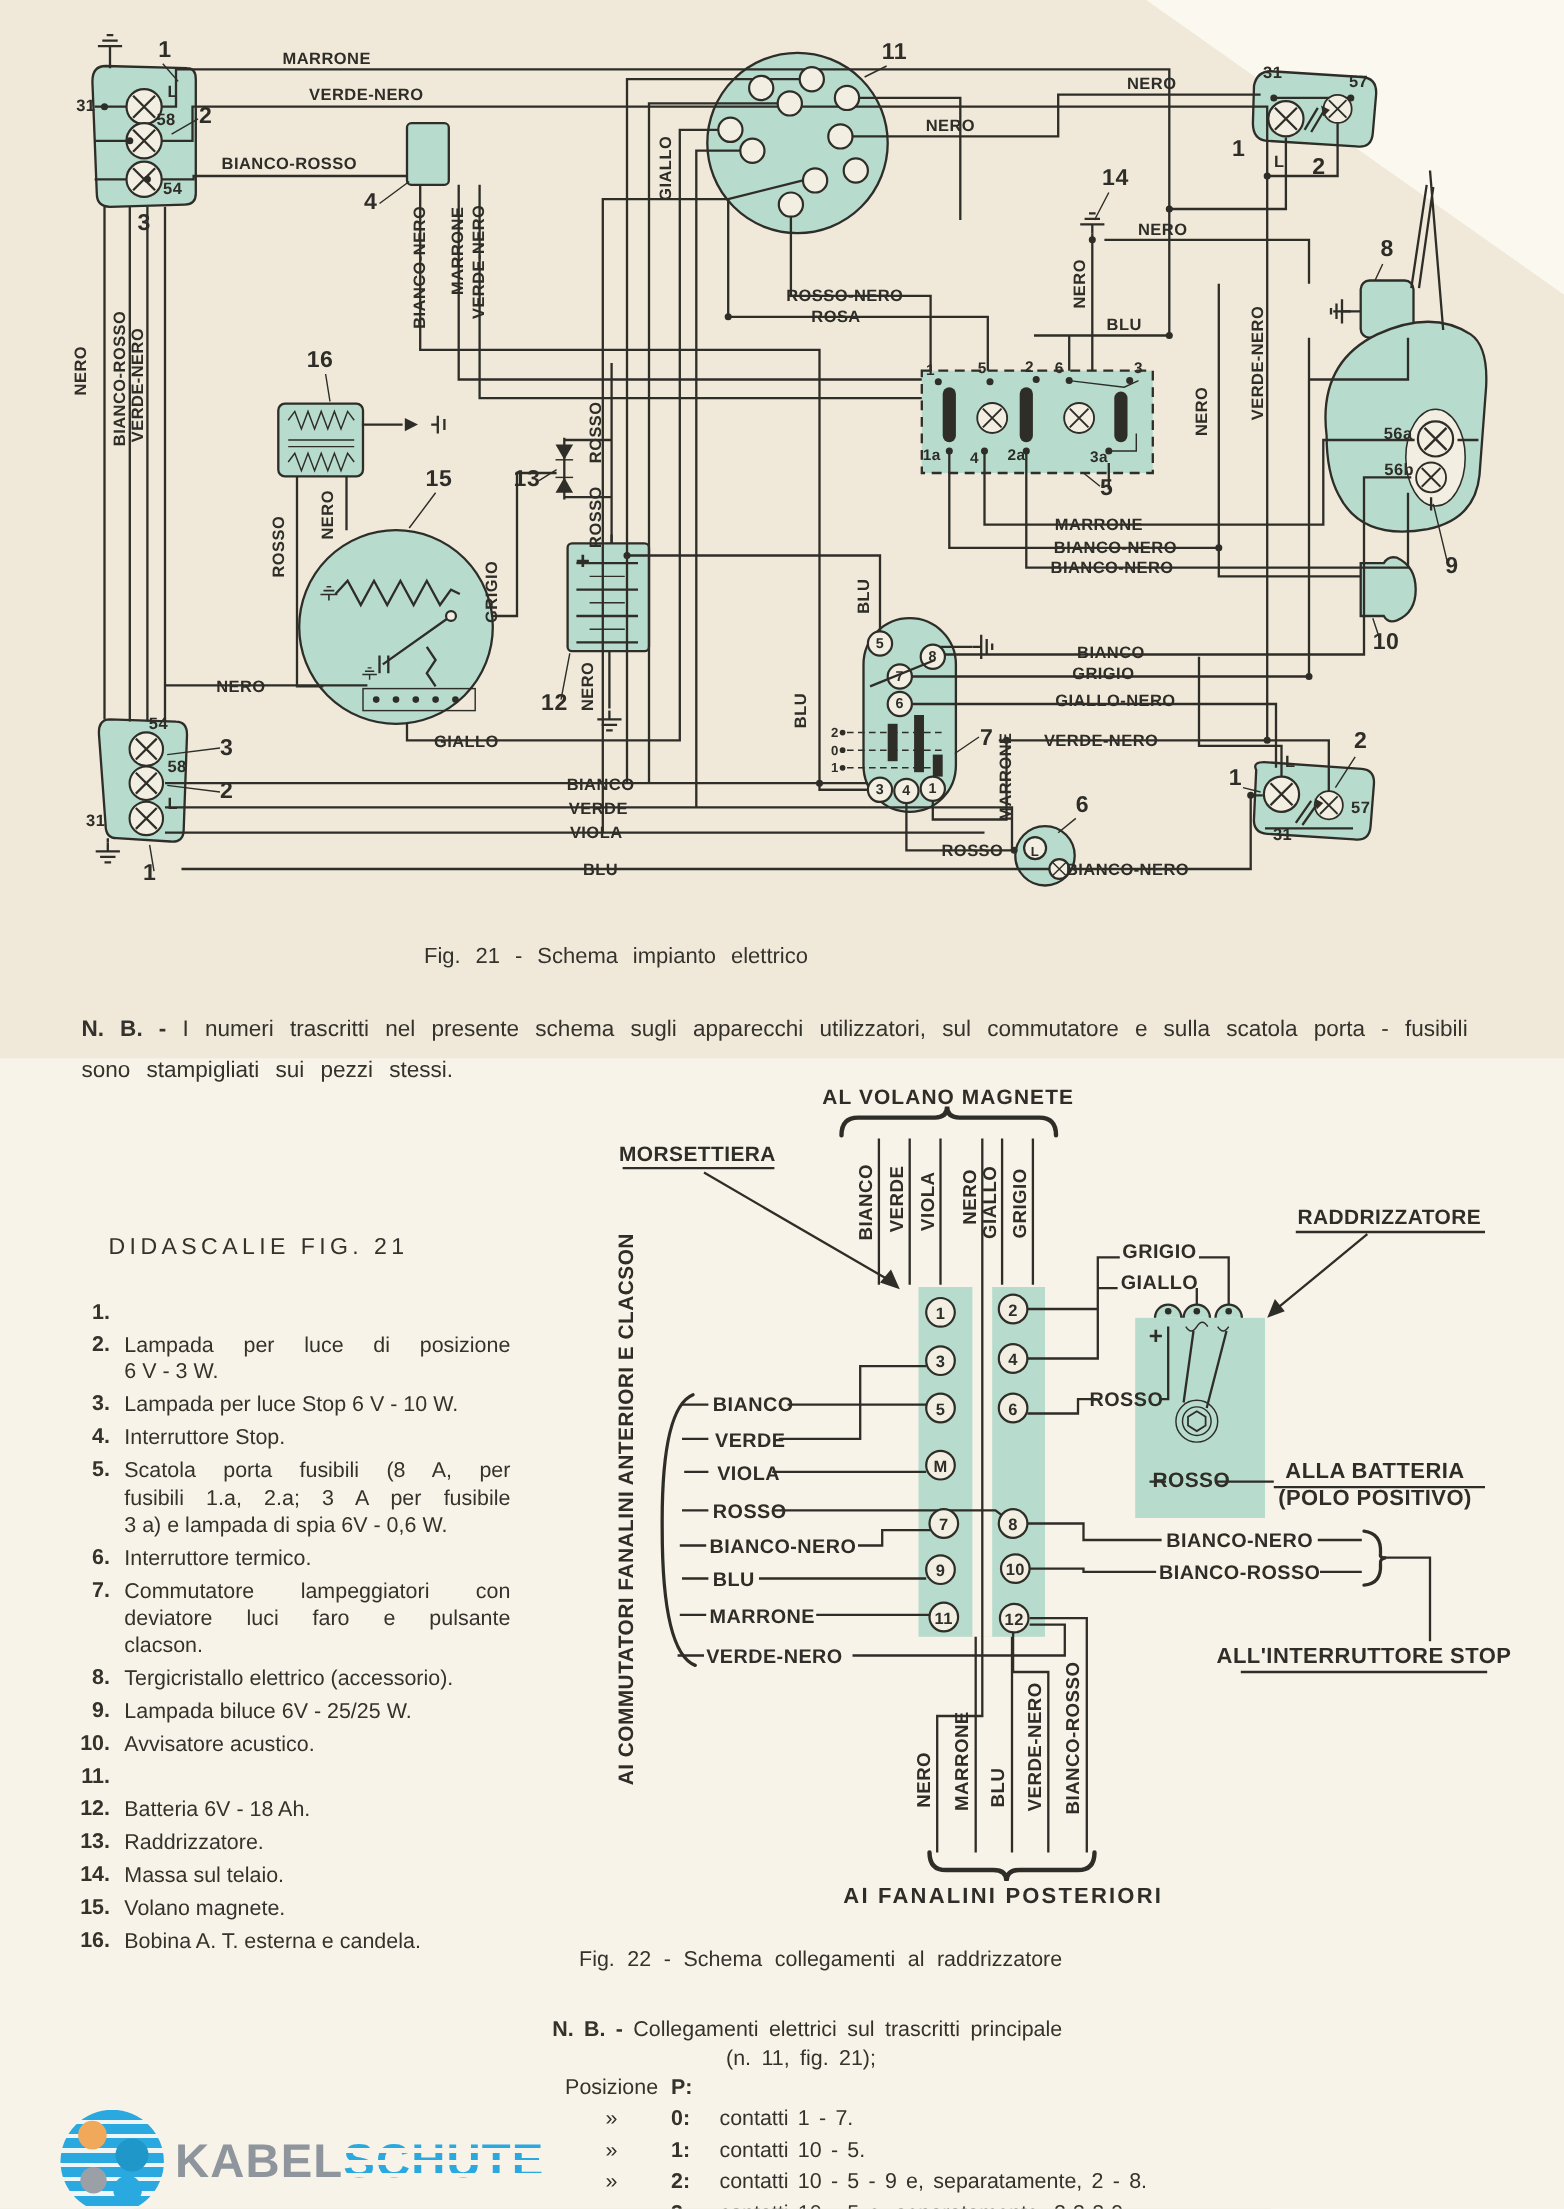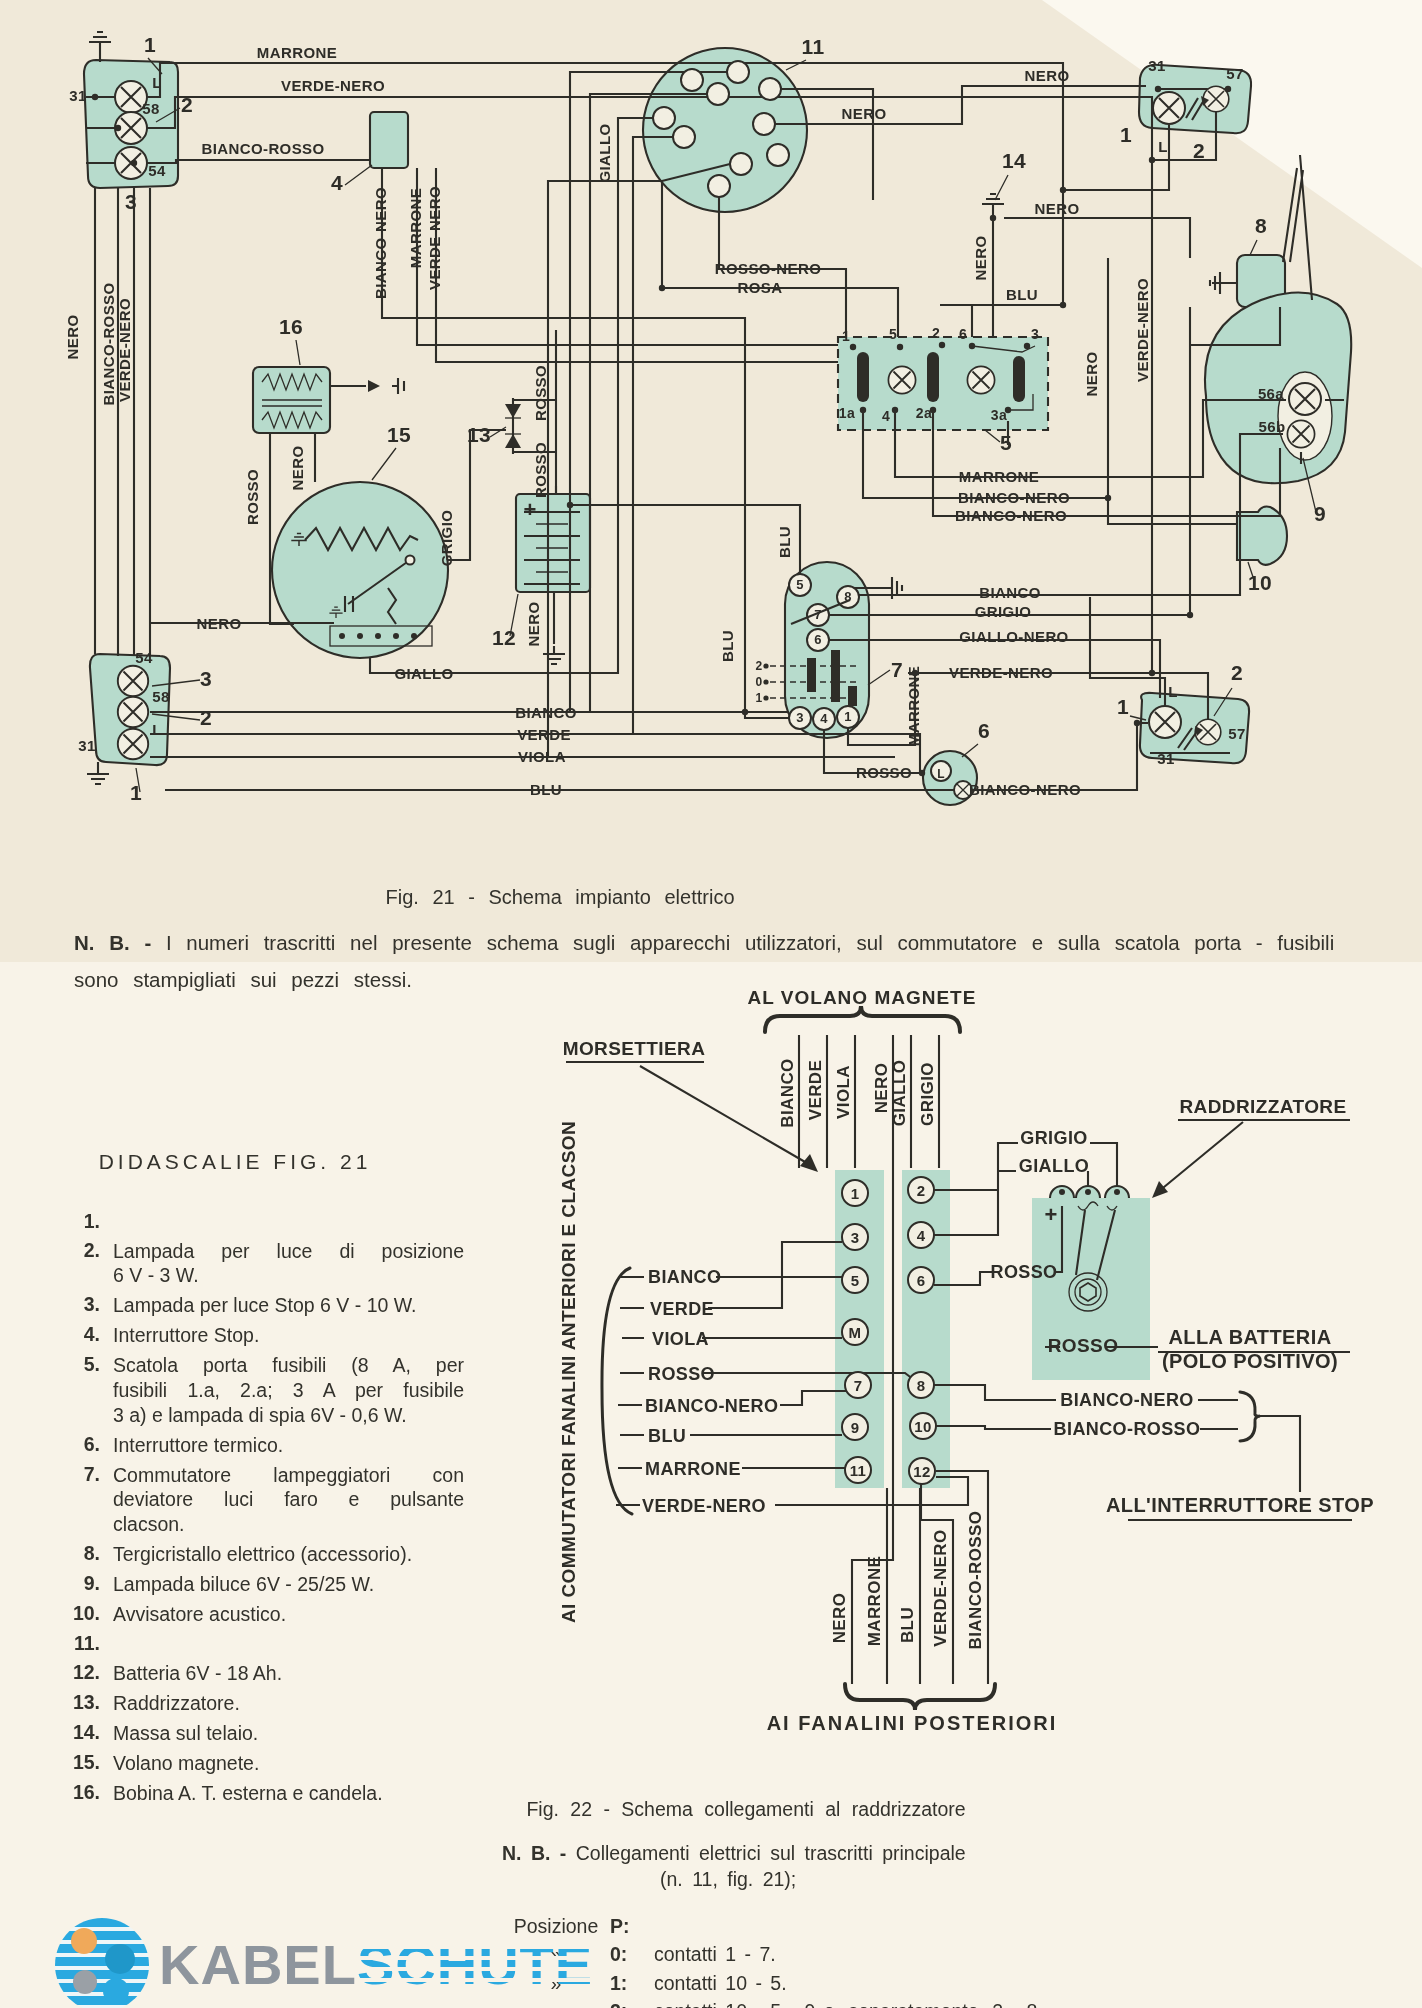--- a/index.html
+++ b/index.html
@@ -15,42 +15,42 @@
   .wire{stroke:#2e2d28;stroke-width:2.1;fill:none;}
   .thin{stroke:#2e2d28;stroke-width:1.3;fill:none;}
   .dash{stroke-dasharray:6 4;stroke-width:1.4;}
   .comp{fill:#b7dbcc;stroke:#2e2d28;stroke-width:2.1;}
   .compnb{fill:#b7dbcc;stroke:none;}
   .dashedbox{stroke-dasharray:9 6;}
   .term{fill:#f2efe2;stroke:#2e2d28;stroke-width:2;}
   .dot{fill:#2e2d28;stroke:none;}
   .brace{stroke:#2e2d28;stroke-width:4;fill:none;stroke-linecap:round;}
   .brace2{stroke:#2e2d28;stroke-width:3;fill:none;stroke-linecap:round;}
-  .txtblk{position:absolute;margin-top:28px;}
+  .txtblk{position:absolute;}
   #cap21{left:0;top:858px;width:1120px;text-align:center;font-size:20px;word-spacing:8px;}
   #nb21{left:74px;top:896px;width:1292px;font-size:20.5px;line-height:37px;word-spacing:9px;}
   #legend-title{left:60px;top:1122px;width:350px;text-align:center;font-size:21px;letter-spacing:4px;}
   #legend-items{left:60px;top:1182px;width:404px;font-size:19.5px;}
   .legend-item{display:flex;margin-bottom:5.5px;}
   .lnum{width:40px;flex:none;text-align:right;font-weight:bold;padding-right:13px;}
   .ltxt{flex:1;}
   .lline{line-height:24.6px;}
   .j{text-align:justify;text-align-last:justify;}
   #cap22{left:440px;top:1770px;width:612px;text-align:center;font-size:19.5px;word-spacing:6px;}
   #nb22{left:502px;top:1812px;width:640px;font-size:19.5px;line-height:26px;word-spacing:4px;}
   #nb22 .ind{display:block;padding-left:158px;}
   #positions{left:502px;top:1884px;width:920px;font-size:19.5px;word-spacing:3px;}
   .pos-row{display:grid;grid-template-columns:108px 44px auto;line-height:28.4px;}
   .pos-pre{text-align:center;}
   .pos-key{font-weight:bold;}
   #watermark{left:55px;top:1918px;display:flex;align-items:center;gap:10px;position:absolute;}
   #wm-logo{width:94px;height:94px;border-radius:50%;position:relative;overflow:hidden;
            background:repeating-linear-gradient(180deg,#2aa9e0 0 9px,#eef6f8 9px 13px);}
   .wm-dot{position:absolute;border-radius:50%;}
-  .wm-text{font-size:56px;font-weight:800;letter-spacing:1px;line-height:1;}
+  .wm-text{font-size:43px;font-weight:800;letter-spacing:1px;line-height:1;}
   .kabel{color:#8e959d;}
   .schute{color:#2aa9e0;position:relative;}
   .schute::after{content:"";position:absolute;left:0;right:0;top:5px;bottom:5px;
        background:repeating-linear-gradient(180deg,transparent 0 7px,#f8f3e8 7px 11px);}
   b{font-weight:bold;}
 </style>
 </head>
 <body>
 
 <div class="page">

